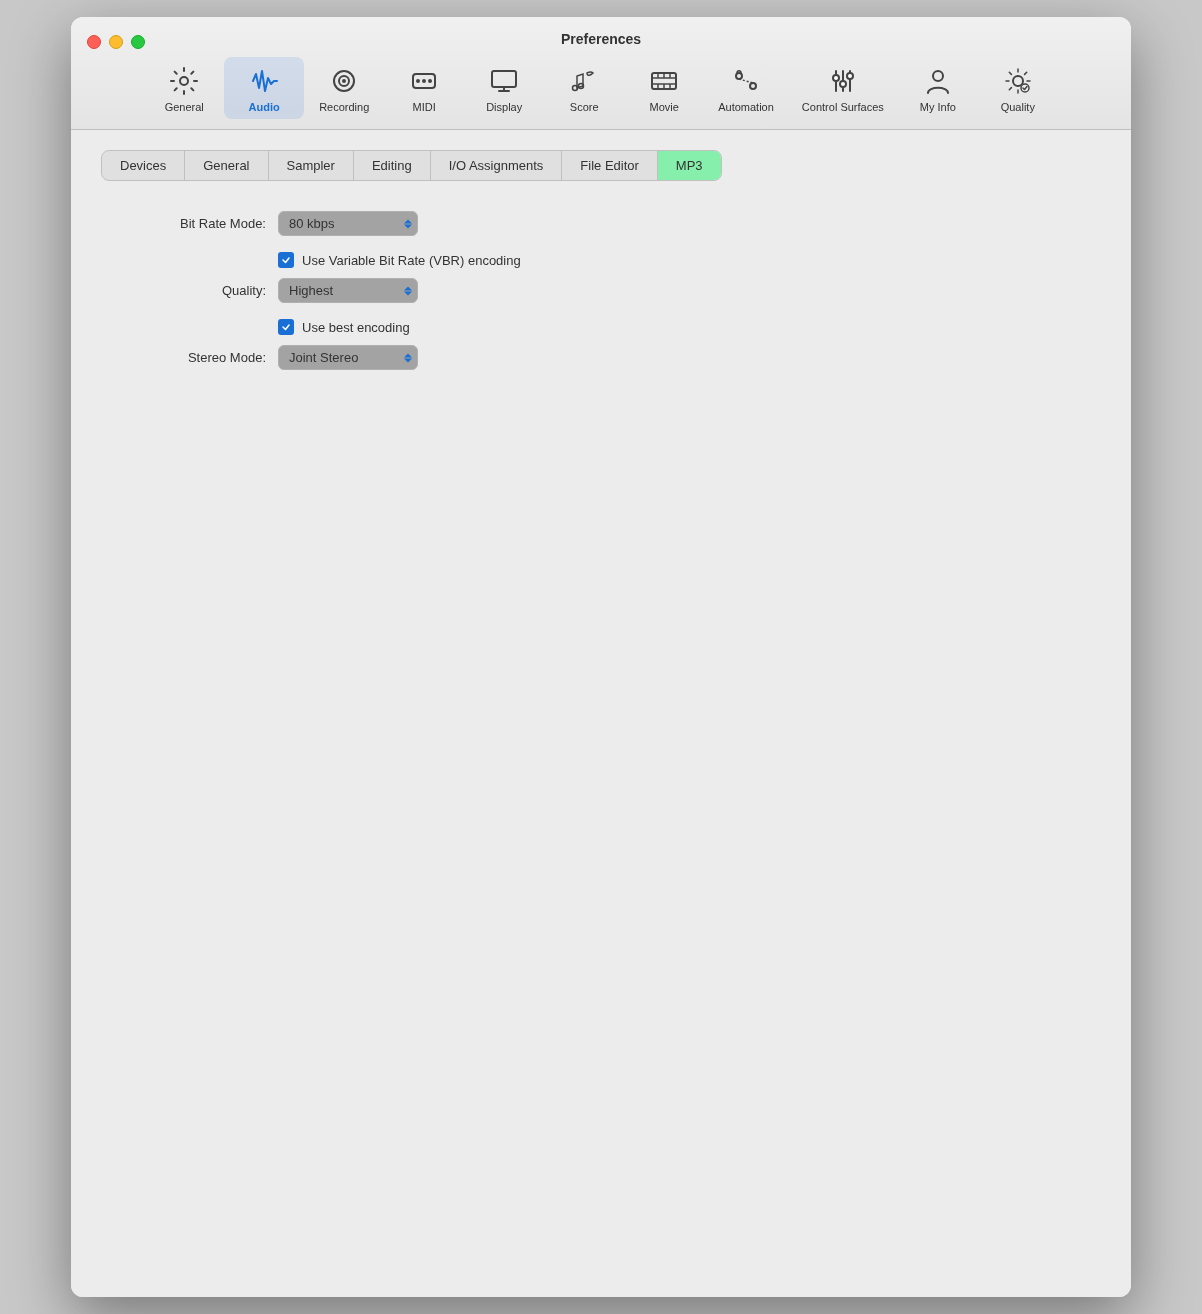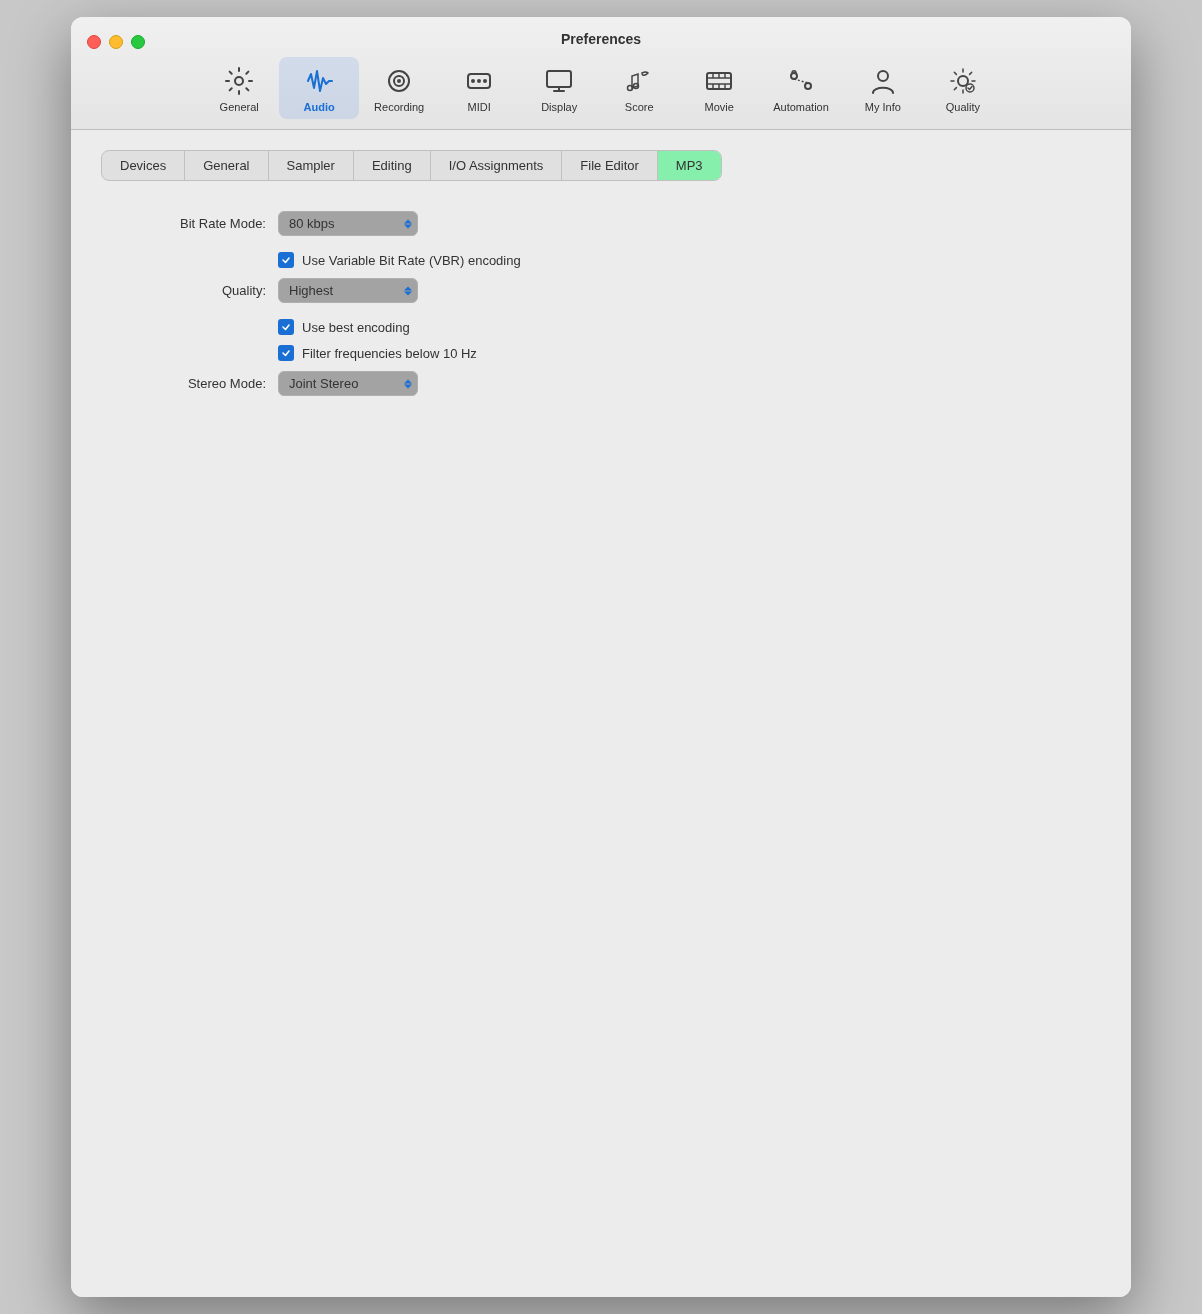--- a/index.html
+++ b/index.html
@@ -315,20 +315,33 @@
           <svg class="icon-svg" viewBox="0 0 30 30" fill="none">
             <circle cx="8" cy="10" r="3" stroke="#444" stroke-width="2"></circle>
             <circle cx="22" cy="20" r="3" stroke="#444" stroke-width="2"></circle>
             <path d="M8 13 L22 17" stroke="#444" stroke-width="1.5" stroke-dasharray="2 2"></path>
             <path d="M6 7 C6 4 10 4 10 7" stroke="#444" stroke-width="1.5" fill="none"></path>
           </svg>
         </div>
         <span class="toolbar-label">Automation</span>
       </div>
 
+      <div class="toolbar-item">
+        <div class="toolbar-icon">
+          <svg class="icon-svg" viewBox="0 0 30 30" fill="none">
+            <line x1="8" y1="5" x2="8" y2="25" stroke="#444" stroke-width="2" stroke-linecap="round"></line>
+            <line x1="15" y1="5" x2="15" y2="25" stroke="#444" stroke-width="2" stroke-linecap="round"></line>
+            <line x1="22" y1="5" x2="22" y2="25" stroke="#444" stroke-width="2" stroke-linecap="round"></line>
+            <circle cx="8" cy="12" r="3" fill="white" stroke="#444" stroke-width="2"></circle>
+            <circle cx="15" cy="18" r="3" fill="white" stroke="#444" stroke-width="2"></circle>
+            <circle cx="22" cy="10" r="3" fill="white" stroke="#444" stroke-width="2"></circle>
+          </svg>
+        </div>
+        <span class="toolbar-label">Control Surfaces</span>
+      </div>
 
       <div class="toolbar-item">
         <div class="toolbar-icon">
           <svg class="icon-svg" viewBox="0 0 30 30" fill="none">
             <circle cx="15" cy="10" r="5" stroke="#444" stroke-width="2"></circle>
             <path d="M5 27 C5 20 25 20 25 27" stroke="#444" stroke-width="2" stroke-linecap="round" fill="none"></path>
           </svg>
         </div>
         <span class="toolbar-label">My Info</span>
       </div>
@@ -404,30 +417,20 @@
         <label class="checkbox-wrapper">
           <div class="custom-checkbox">
             <svg viewBox="0 0 10 10" fill="none">
               <path d="M2 5 L4.5 7.5 L8 3" stroke="white" stroke-width="1.5" stroke-linecap="round" stroke-linejoin="round"></path>
             </svg>
           </div>
           <span class="checkbox-label">Use best encoding</span>
         </label>
       </div>
 
-      <div class="checkbox-row">
-        <label class="checkbox-wrapper">
-          <div class="custom-checkbox">
-            <svg viewBox="0 0 10 10" fill="none">
-              <path d="M2 5 L4.5 7.5 L8 3" stroke="white" stroke-width="1.5" stroke-linecap="round" stroke-linejoin="round"></path>
-            </svg>
-          </div>
-          <span class="checkbox-label">Filter frequencies below 10 Hz</span>
-        </label>
-      </div>
 
       <div class="form-row">
         <label class="form-label">Stereo Mode:</label>
         <div class="select-wrapper">
           <select class="form-select">
             <option>Joint Stereo</option>
           </select>
           <div class="select-arrow">
             <div class="arrow-up"></div>
             <div class="arrow-down"></div>

